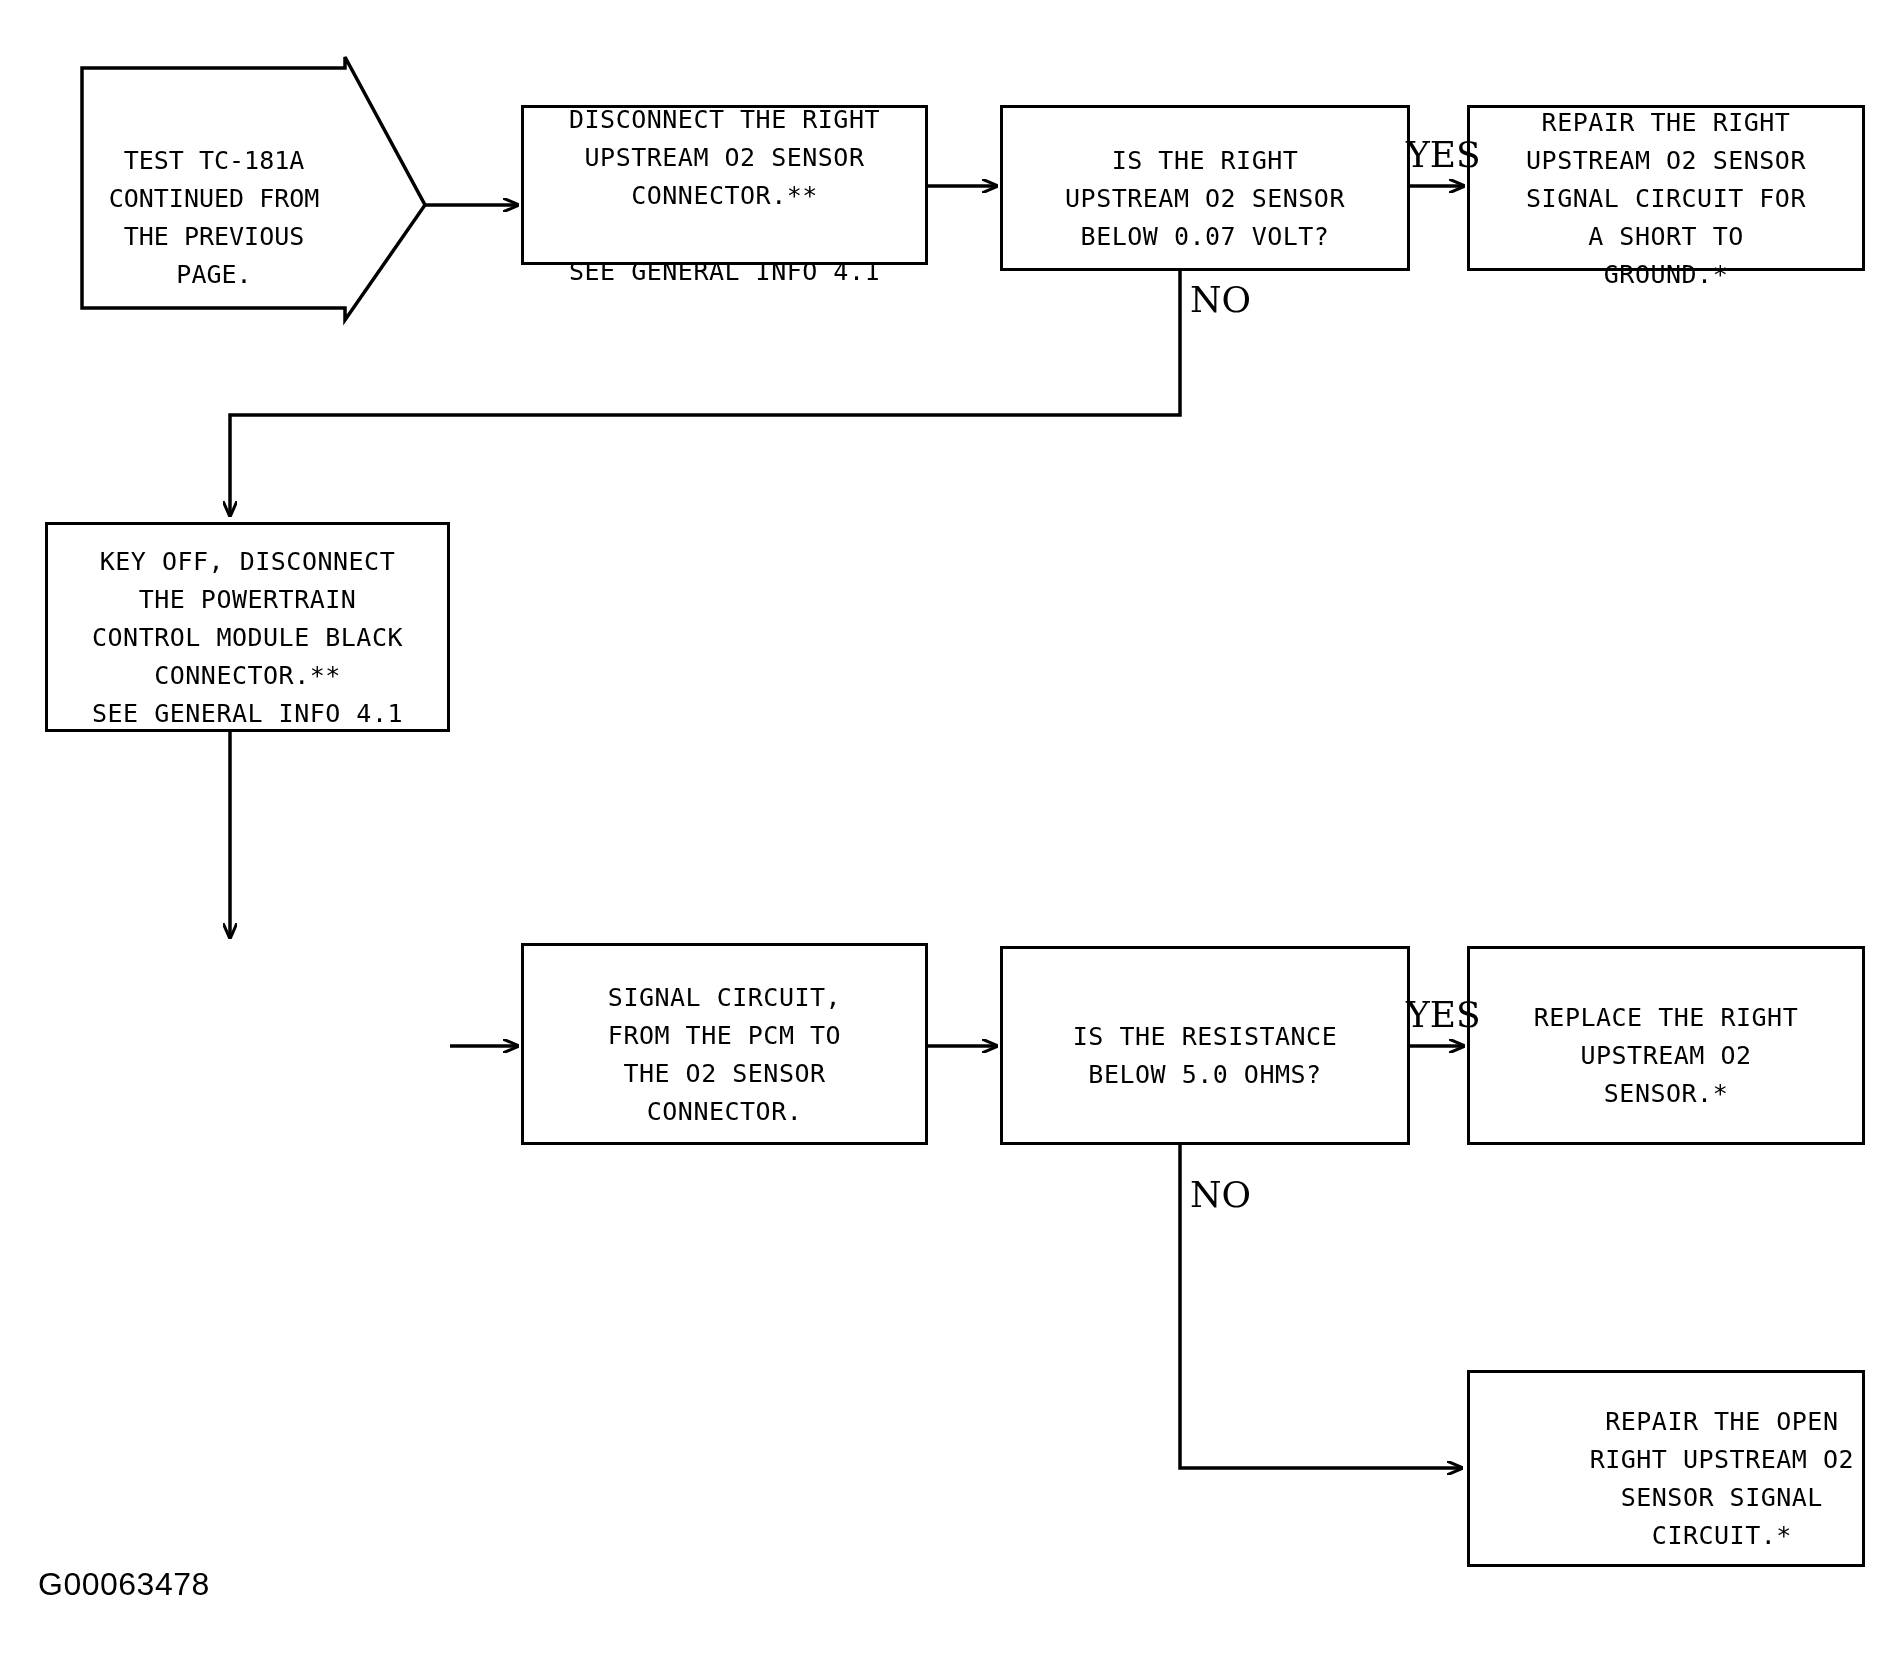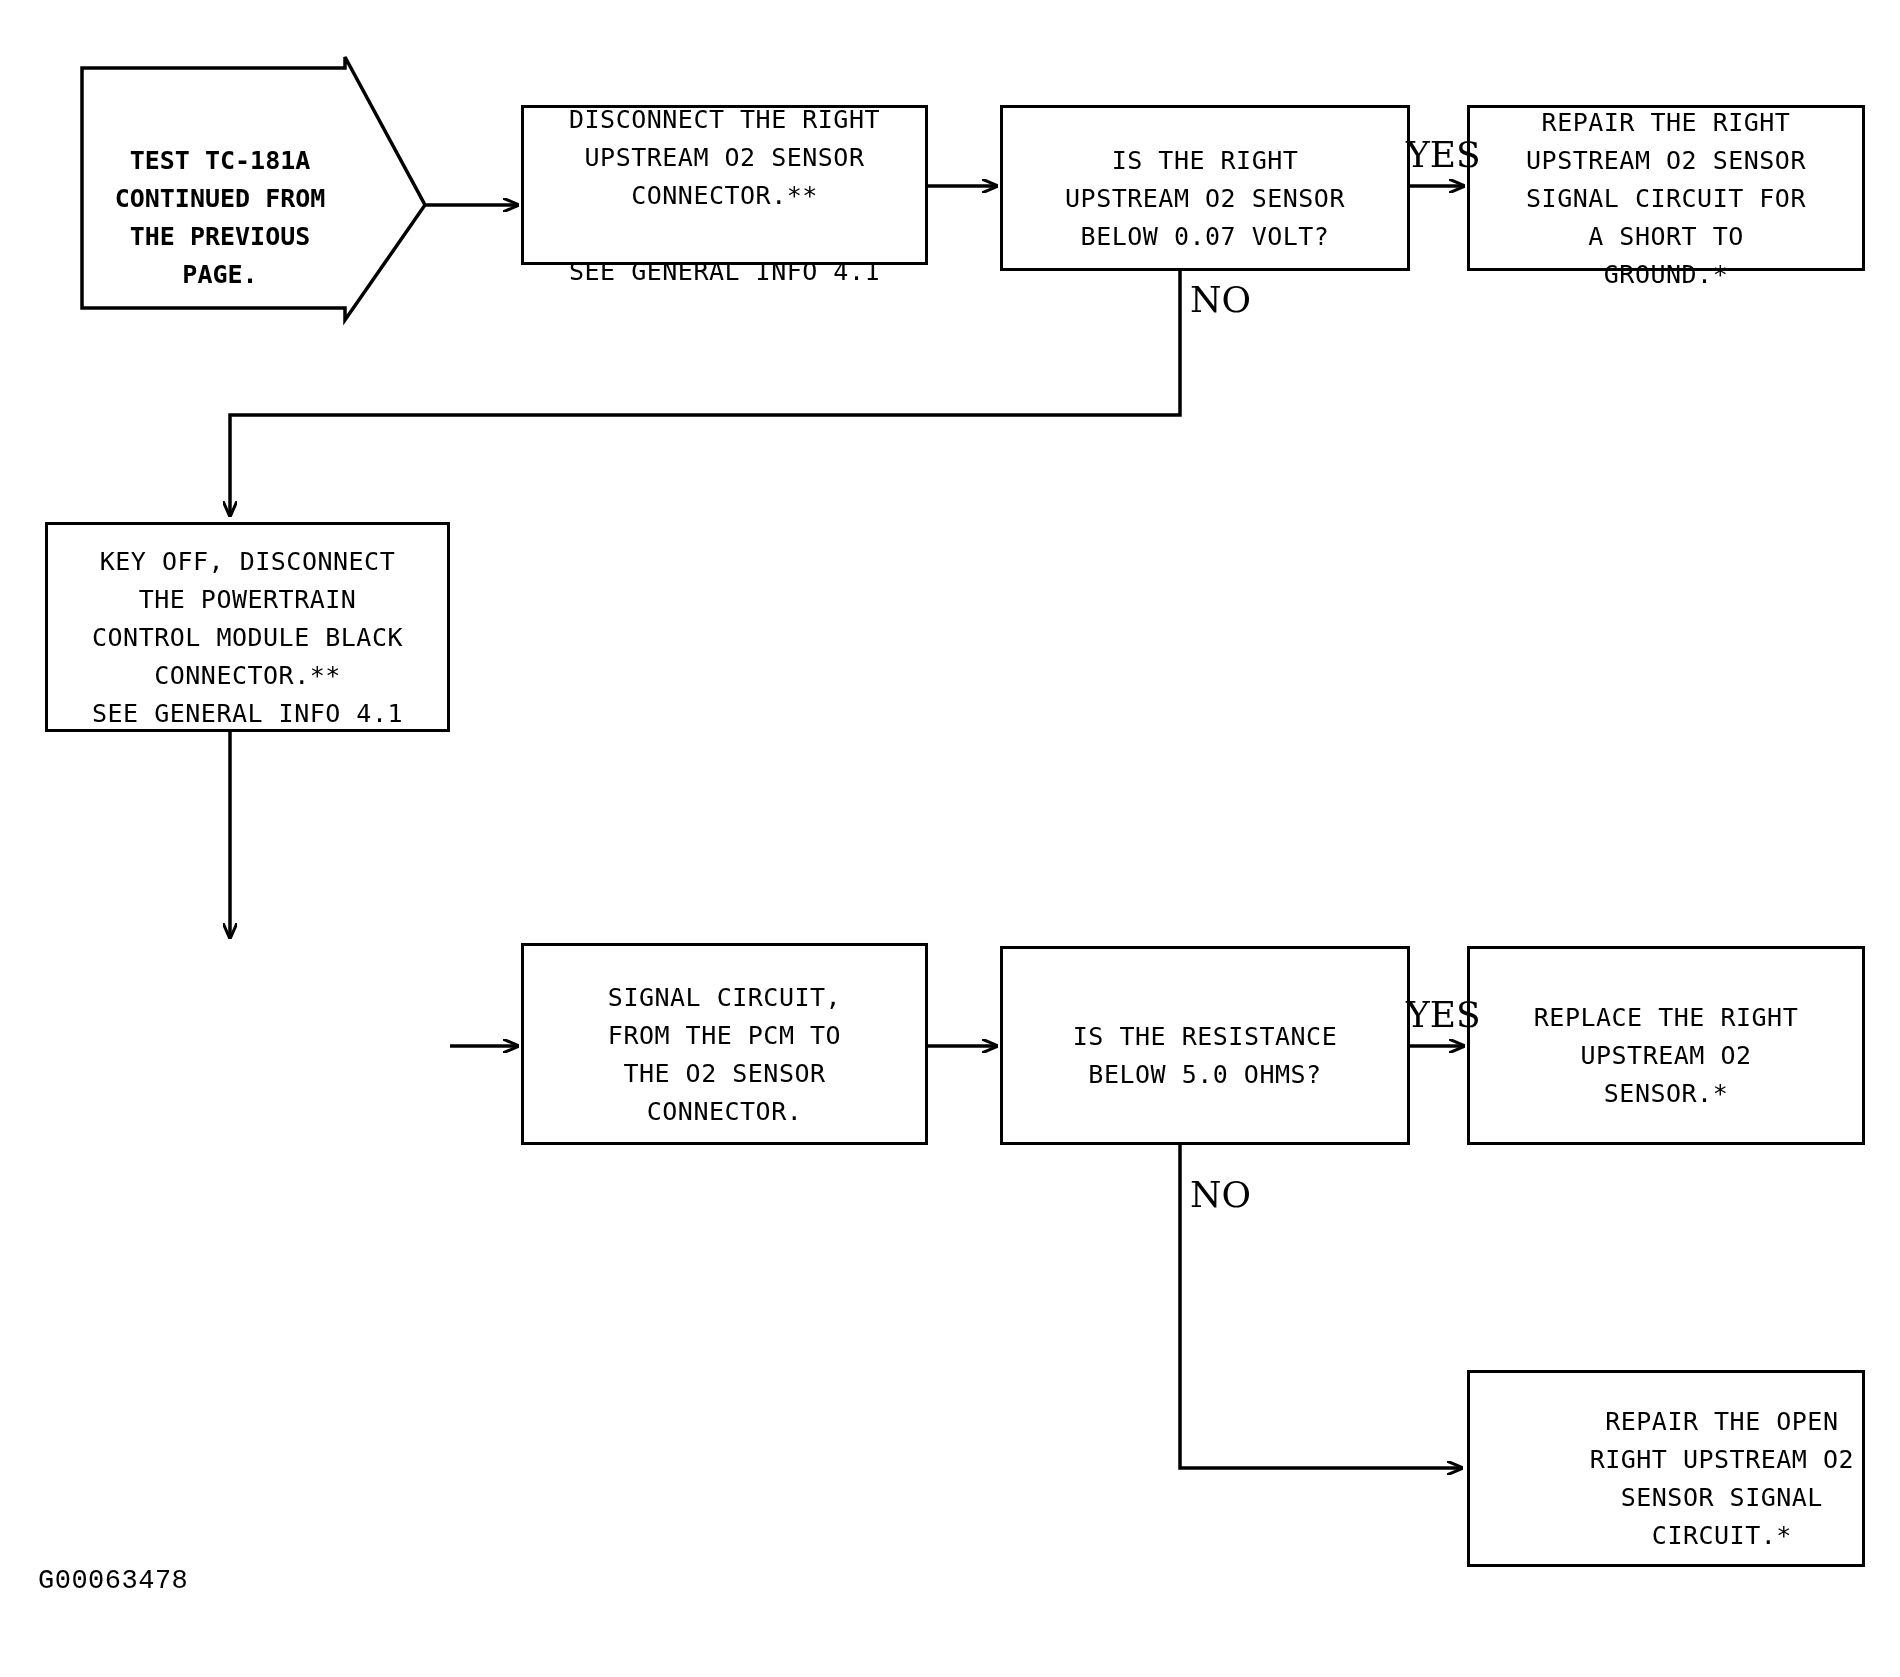--- a/index.html
+++ b/index.html
@@ -54,22 +54,22 @@
     position: absolute;
     font-family: "DejaVu Serif", serif;
     font-size: 36px;
     color: #000000;
     white-space: nowrap;
   }
   .footer {
     position: absolute;
     left: 38px;
     top: 1566px;
-    font-family: Liberation Mono, monospace;
-    font-size: 27px;
+    font-family: Liberation Sans, sans-serif;
+    font-size: 32px;
     letter-spacing: 0.5px;
     color: #000000;
   }
 </style>
 </head>
 <body>
 
 <div id="page">
 
   <svg class="edgelayer" viewBox="0 0 1900 1677" width="1900" height="1677">
@@ -93,21 +93,21 @@
 
     <line x1="450" y1="1046" x2="518" y2="1046" stroke="#000" stroke-width="3.5" marker-end="url(#arrowhead)"></line>
 
     <line x1="928" y1="1046" x2="997" y2="1046" stroke="#000" stroke-width="3.5" marker-end="url(#arrowhead)"></line>
 
     <line x1="1410" y1="1046" x2="1464" y2="1046" stroke="#000" stroke-width="3.5" marker-end="url(#arrowhead)"></line>
 
     <path d="M1180,1145 L1180,1468 L1462,1468" fill="none" stroke="#000" stroke-width="3.5" marker-end="url(#arrowhead)"></path>
   </svg>
 
-  <div class="arrowtext" style="left:92px; top:104px; width:256px;font-weight:bold;">
+  <div class="arrowtext" style="left:86px; top:104px; width:256px;">
     <span class="txt" style="display:block; font-size:25px; line-height:38px;">TEST TC-181A
 CONTINUED FROM
 THE PREVIOUS
 PAGE.</span>
   </div>
 
   <div class="node" style="left:521px; top:105px; width:407px; height:160px;">
     <span class="txt">DISCONNECT THE RIGHT
 UPSTREAM O2 SENSOR
 CONNECTOR.**

